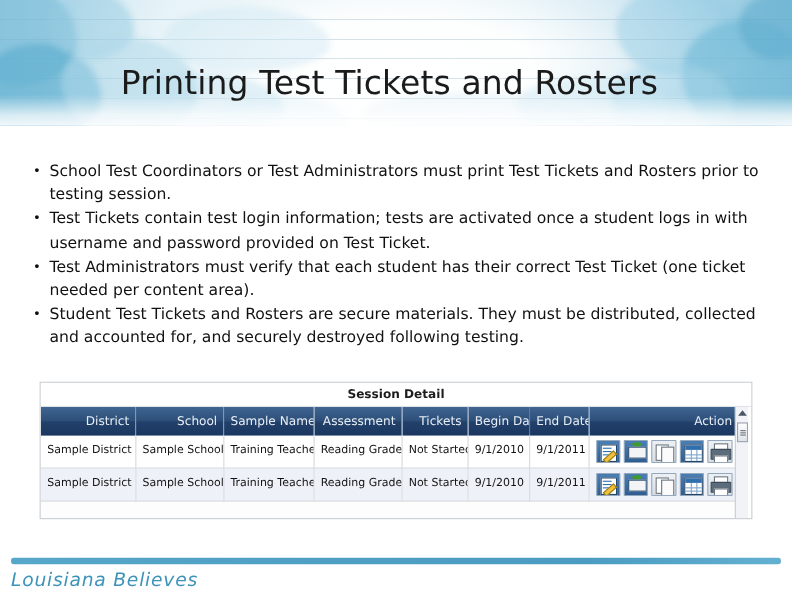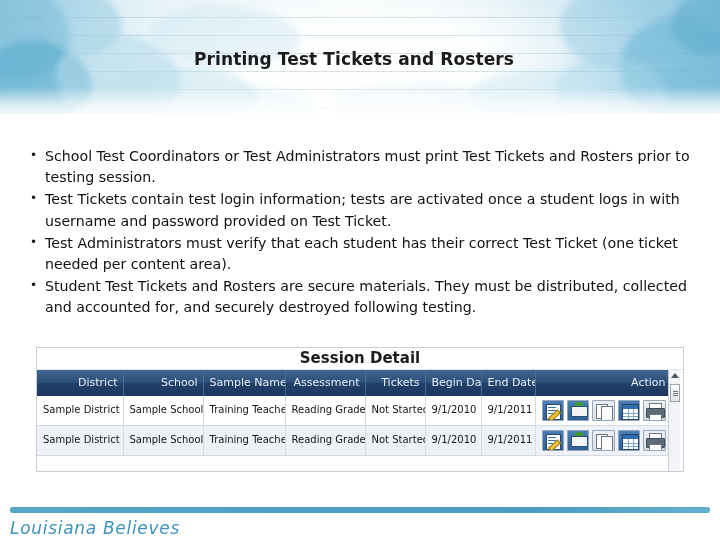--- a/index.html
+++ b/index.html
@@ -66,22 +66,22 @@
     width: 720px; height: 34px;
     background: linear-gradient(to bottom, rgba(255,255,255,0) 0%, rgba(255,255,255,0.72) 55%, #ffffff 100%);
   }
 
   .slide-title {
     position: absolute;
     left: 0; top: 38px;
     width: 708px;
     text-align: center;
     font-family: "DejaVu Sans", sans-serif;
-    font-size: 17px;
-    font-weight: 700;
+    font-size: 30px;
+    font-weight: 400;
     color: #1b1b1b;
     letter-spacing: 0.1px;
     white-space: nowrap;
     z-index: 5;
   }
 
   
   .body-area {
     position: absolute;
     left: 26px; top: 146px;
@@ -120,21 +120,21 @@
     background: #fdfdfd;
     border: 1px solid #c9ced3;
     box-sizing: border-box;
     overflow: hidden;
     font-family: "DejaVu Sans", sans-serif;
   }
   .shot-caption {
     height: 21px;
     line-height: 21px;
     text-align: center;
-    font-size: 15px;
+    font-size: 11px;
     font-weight: bold;
     color: #1c1c1c;
     background: #ffffff;
     border-bottom: 1px solid #dfe3e7;
   }
   .grid-wrap {
     position: relative;
     width: 100%;
     height: 102px;
   }

